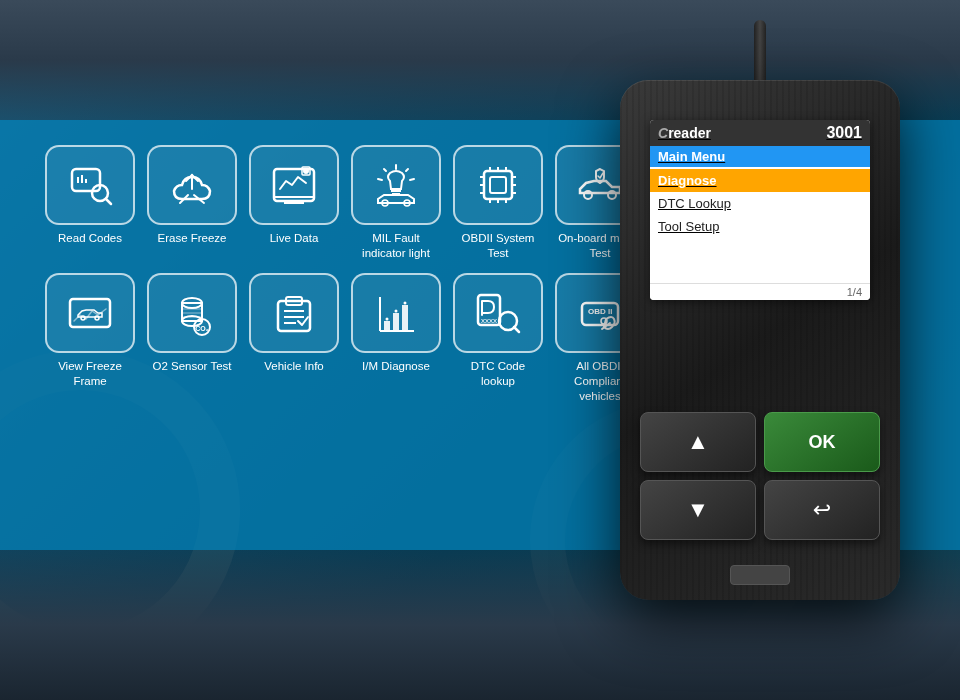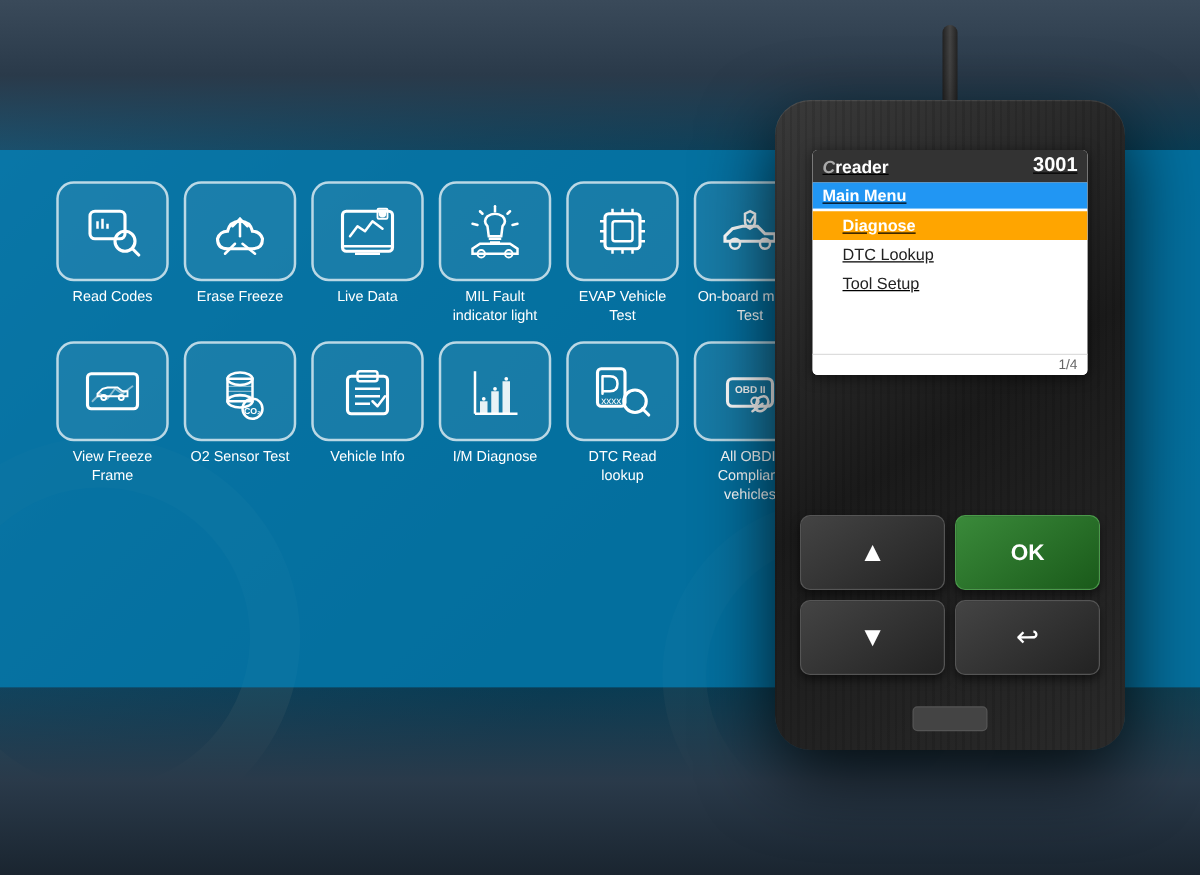--- a/index.html
+++ b/index.html
@@ -200,21 +200,21 @@
       font-size: 13px;
       font-weight: bold;
     }
 
     .screen-content {
       background: white;
       padding: 2px 0;
     }
 
     .screen-item {
-      padding: 4px 24px;
+      padding: 4px 8px;
       font-size: 13px;
       color: #222;
       cursor: pointer;
     }
 
     .screen-item.selected {
       background: #FFA500;
       color: white;
       font-weight: bold;
     }
@@ -374,21 +374,21 @@
         <line x1="26" y1="40" x2="26" y2="44" stroke="white" stroke-width="2"></line>
         <line x1="34" y1="40" x2="34" y2="44" stroke="white" stroke-width="2"></line>
         <line x1="12" y1="18" x2="8" y2="18" stroke="white" stroke-width="2"></line>
         <line x1="12" y1="26" x2="8" y2="26" stroke="white" stroke-width="2"></line>
         <line x1="12" y1="34" x2="8" y2="34" stroke="white" stroke-width="2"></line>
         <line x1="40" y1="18" x2="44" y2="18" stroke="white" stroke-width="2"></line>
         <line x1="40" y1="26" x2="44" y2="26" stroke="white" stroke-width="2"></line>
         <line x1="40" y1="34" x2="44" y2="34" stroke="white" stroke-width="2"></line>
       </svg>
     </div>
-    <span class="feature-label">EVAP Vehicle Test</span>
+    <span class="feature-label">OBDII System Test</span>
   </div>
 
   <div class="feature-item">
     <div class="feature-icon-box">
       <svg viewBox="0 0 52 52" fill="none">
 
         <path d="M6 34 L6 30 L12 24 L20 22 L32 22 L38 28 L46 28 L46 34 Z" fill="none" stroke="white" stroke-width="2.5"></path>
         <circle cx="14" cy="36" r="4" fill="none" stroke="white" stroke-width="2"></circle>
         <circle cx="38" cy="36" r="4" fill="none" stroke="white" stroke-width="2"></circle>
         <path d="M26 10 L22 12 L22 18 Q22 22 26 24 Q30 22 30 18 L30 12 Z" fill="none" stroke="white" stroke-width="2"></path>
@@ -473,21 +473,21 @@
       <svg viewBox="0 0 52 52" fill="none">
 
         <rect x="6" y="8" width="22" height="30" rx="3" fill="none" stroke="white" stroke-width="2.5"></rect>
         <path d="M10 14 L10 28 M10 14 L16 14 Q22 14 22 20 Q22 26 16 26 L10 26" fill="none" stroke="white" stroke-width="2" stroke-linecap="round"></path>
         <text x="9" y="36" fill="white" font-size="8">xxxx</text>
 
         <circle cx="36" cy="34" r="9" fill="none" stroke="white" stroke-width="2.5"></circle>
         <line x1="42" y1="40" x2="47" y2="45" stroke="white" stroke-width="2.5" stroke-linecap="round"></line>
       </svg>
     </div>
-    <span class="feature-label">DTC Read lookup</span>
+    <span class="feature-label">DTC Code lookup</span>
   </div>
 
   <div class="feature-item">
     <div class="feature-icon-box">
       <svg viewBox="0 0 52 52" fill="none">
 
         <rect x="8" y="16" width="36" height="22" rx="4" fill="none" stroke="white" stroke-width="2.5"></rect>
         <text x="14" y="27" fill="white" font-size="8" font-weight="bold">OBD II</text>
 
         <path d="M32 32 Q38 28 40 32 Q42 36 38 40 Q34 44 30 40 Z" fill="none" stroke="white" stroke-width="2"></path>

